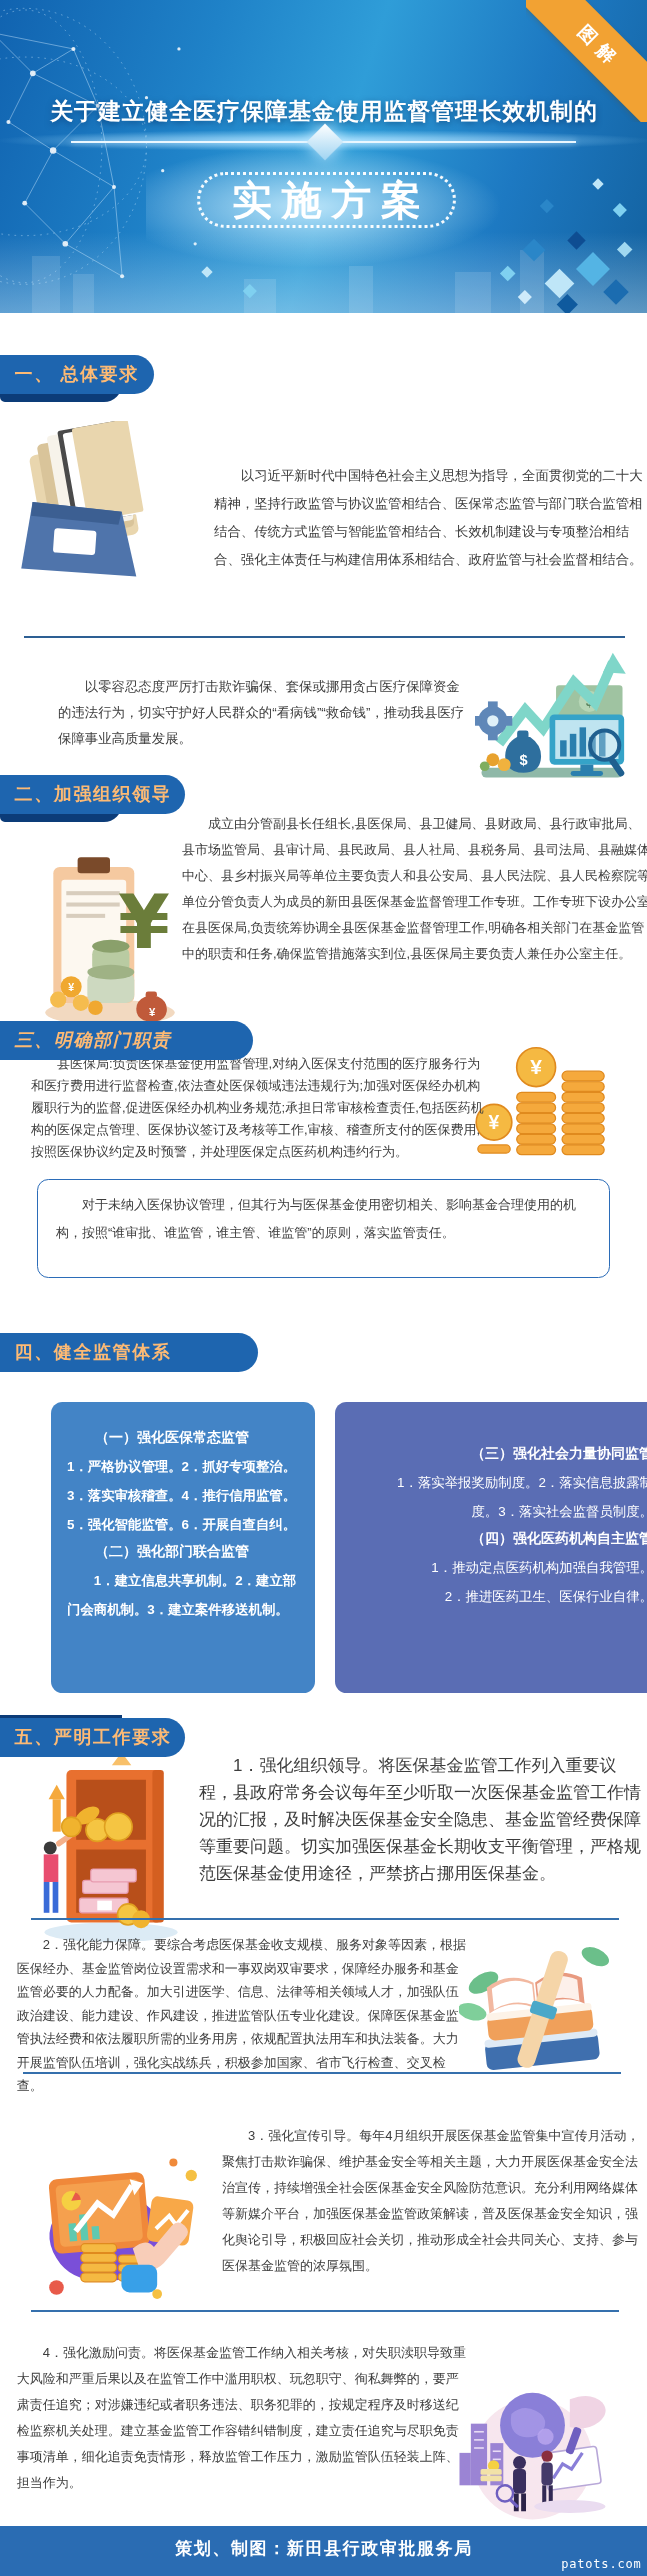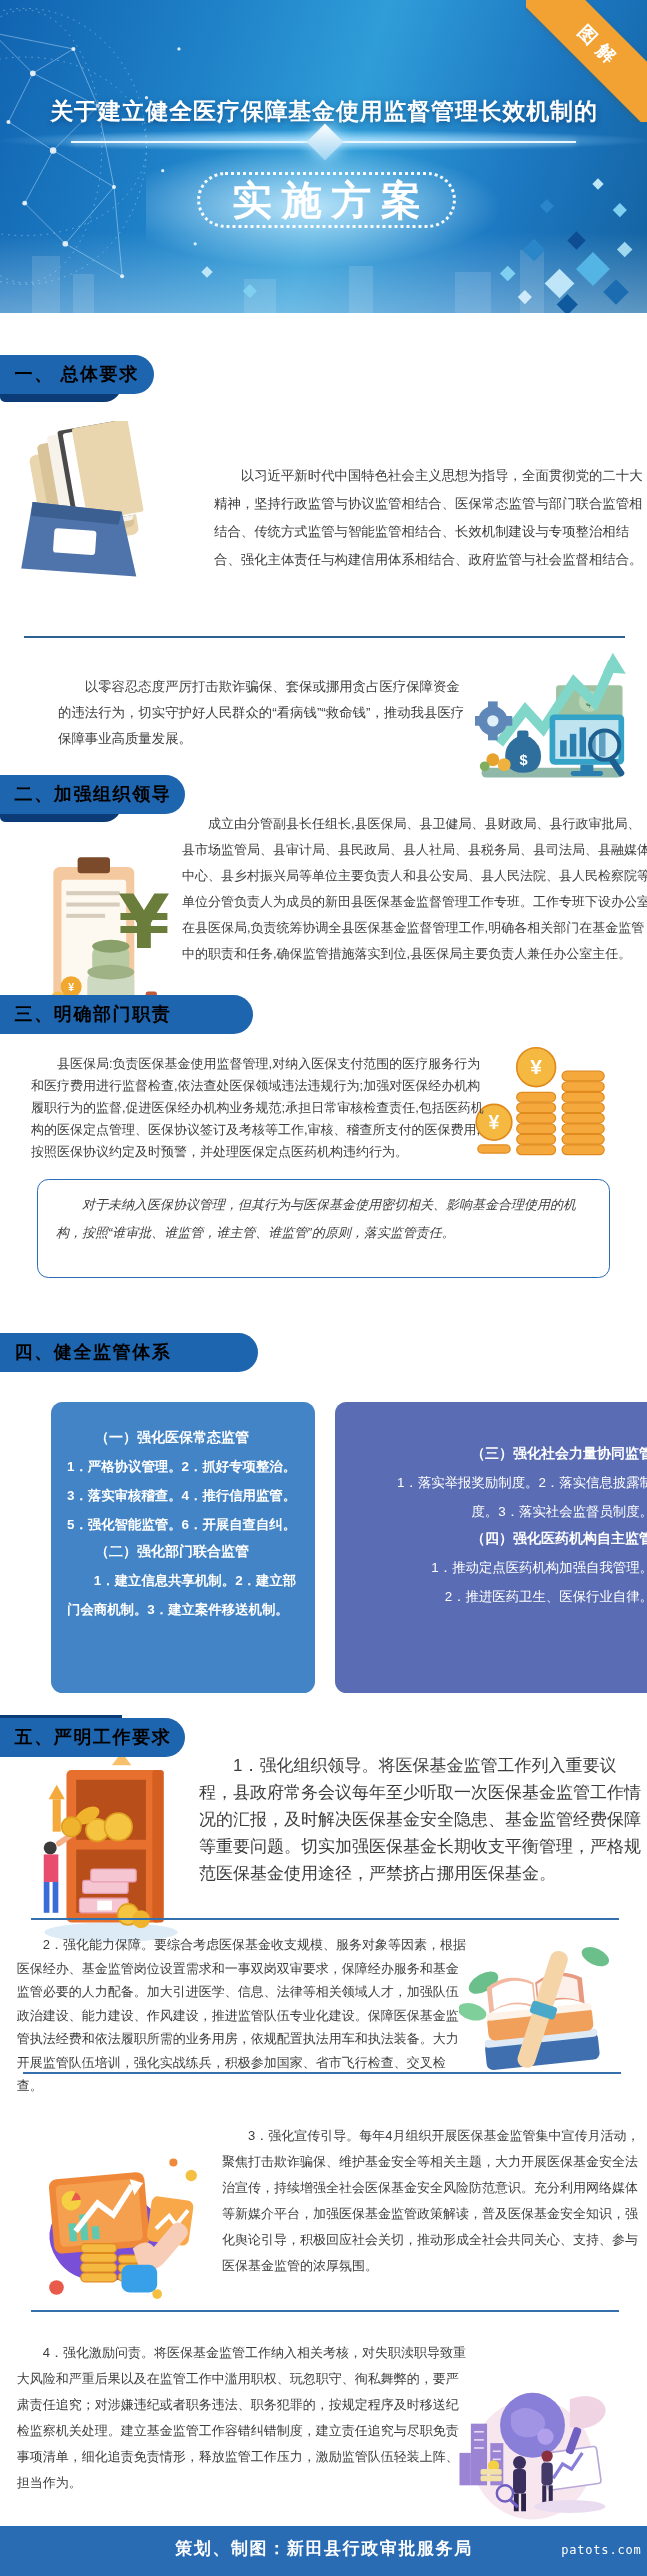--- a/index.html
+++ b/index.html
@@ -30,28 +30,28 @@
           color:#ffffff;font-size:40px;font-weight:bold;letter-spacing:9.7px;
           text-align:center;line-height:50px;text-indent:9.7px;}
   
   .ribbon{position:absolute;top:0;right:0;width:122px;height:122px;overflow:hidden;}
   .ribbon-band{position:absolute;top:21px;right:-42px;width:187px;height:47px;background:#f2a233;
           transform:rotate(45deg);text-align:center;line-height:47px;color:#ffffff;
           font-size:18px;font-weight:bold;letter-spacing:8px;text-indent:8px;
           box-shadow:0 1.6px 4.9px rgba(120,70,0,.25);}
 
   
-  .pill{position:absolute;left:0;height:39px;background:#1e65af;color:#000000;z-index:2;
+  .pill{position:absolute;left:0;height:39px;background:#1e65af;color:#fdba74;z-index:2;
         font-size:18px;font-weight:bold;line-height:39px;padding-left:14.6px;
         letter-spacing:1.6px;border-radius:0 21px 21px 0;box-sizing:border-box;}
   .pill-under{position:absolute;left:0;width:122px;height:39px;background:#0c3c78;z-index:1;
         border-radius:0 0 18px 4.9px;}
   .pill-s1{top:355px;width:154px;}  .under-s1{top:363px;}
   .pill-s2{top:775px;width:185px;}  .under-s2{top:783px;}
-  .pill-s3{top:995px;width:253px;}
+  .pill-s3{top:1021px;width:253px;font-style:italic;}
   .pill-s4{top:1333px;width:258px;}
   .pill-s5{top:1707px;width:185px;margin-top:11px;} .under-s5{top:1715px;}
 
   
   .para{position:absolute;color:#3d3d3d;font-size:13.4px;text-indent:2em;margin:7px;}
   .p-s1a{left:207px;top:455px;width:436px;line-height:28px;}
   .p-s1b{left:51px;top:667px;width:411px;line-height:26px;}
   .p-s2 {left:175px;top:804px;width:468px;line-height:26px;font-size:13px;}
   .p-s3 {left:24px;top:1046px;width:455px;line-height:22px;font-size:13px;}
   .p-i1 {left:192px;top:1745px;width:449px;line-height:27px;font-size:17px;}
@@ -61,21 +61,21 @@
 
   .divider{position:absolute;height:2.4px;background:#2d5f93;}
   .d1{left:24px;top:636px;width:601px;}
   .d2{left:31px;top:1918px;width:588px;height:1.6px;background:#3570ad;}
   .d3{left:23px;top:2072px;width:598px;height:1.6px;background:#3570ad;}
   .d4{left:31px;top:2310px;width:588px;height:1.6px;background:#3570ad;}
 
   
   .note-box{position:absolute;left:37px;top:1179px;width:573px;height:99px;background:#ffffff;
         border:1.6px solid #2b6cb8;border-radius:11.4px;box-sizing:border-box;}
-  .note-box p{margin:11.4px 18px;color:#3d3d3d;font-size:13px;line-height:28px;text-indent:2em;font-style:italic;}
+  .note-box p{margin:11.4px 18px;color:#3d3d3d;font-size:13px;line-height:28px;text-indent:2em;}
 
   
   .card{position:absolute;top:1402px;height:291px;border-radius:11.4px;color:#ffffff;box-sizing:border-box;}
   .card-left{left:51px;width:264px;background:#4384c6;padding:23px 16px 0;}
   .card-right{left:335px;width:336px;background:#5a6db4;padding:39px 18px 0;text-align:right;}
   .card h3{margin:0;font-size:14px;font-weight:bold;text-indent:2em;line-height:24px;}
   .card .body{font-size:13.4px;line-height:29px;margin:3.2px 0 0;}
   .card-left .body{font-weight:bold;}
   .pre{white-space:pre-line;text-indent:0;}
   .ind{text-indent:2em;}
@@ -90,21 +90,21 @@
   .il-coins  {left:471px;top:1038px;}
   .il-safe   {left:34px; top:1752px;}
   .il-books  {left:459px;top:1934px;}
   .il-chart  {left:37px; top:2151px;}
   .il-audit  {left:448px;top:2375px;}
 
   
   .footer{position:absolute;left:0;top:2526px;width:648px;height:50px;background:#2a6cb3;text-decoration:underline;}
   .footer .credit{position:absolute;left:0;top:11.4px;width:648px;text-align:center;color:#ffffff;
         font-size:17px;font-weight:bold;letter-spacing:1.6px;}
-  .footer .mark{position:absolute;right:6.5px;bottom:19px;color:#ffffff;font-size:12px;
+  .footer .mark{position:absolute;right:6.5px;bottom:5px;color:#ffffff;font-size:12px;
         font-family:"DejaVu Sans Mono",monospace;letter-spacing:0.8px;}
 </style>
 </head>
 <body>
 
 <div class="page">
 
   <div class="banner">
     <svg class="net" width="276" height="313" viewBox="0 0 340 385">
       <g stroke="#cfeaff" stroke-width="1" opacity="0.55" fill="none">

